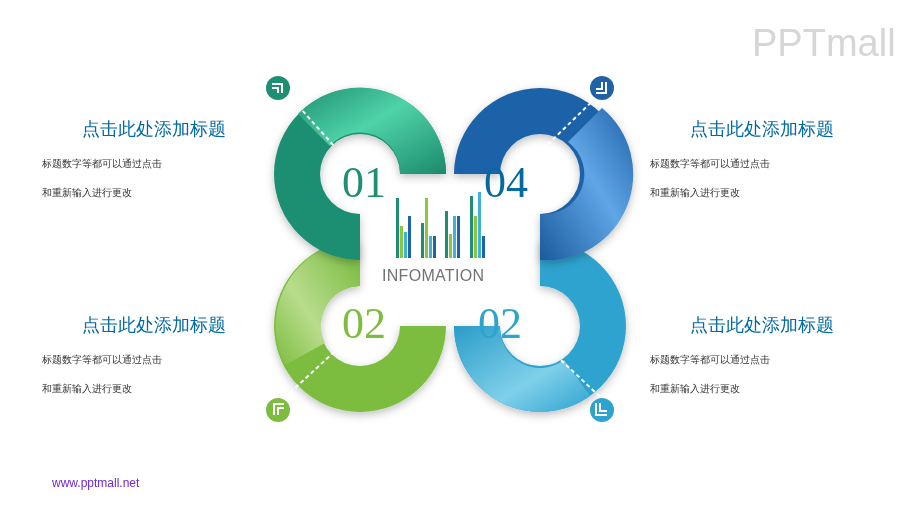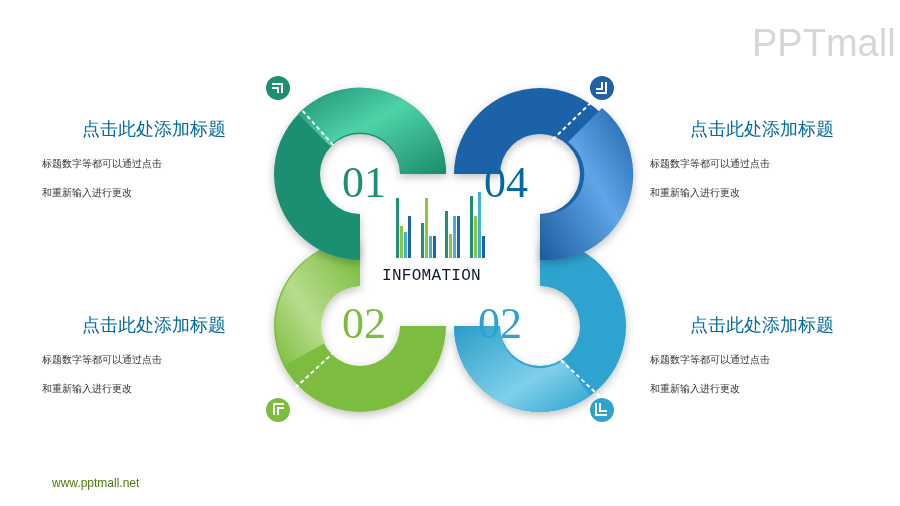--- a/index.html
+++ b/index.html
@@ -6,38 +6,38 @@
   body {
     width: 900px; height: 506px; background: #ffffff; position: relative; overflow: hidden;
     font-family: "DejaVu Sans", "Liberation Sans", sans-serif;
   }
   .logo {
     position: absolute; left: 752px; top: 22px; font-family: "Liberation Sans", sans-serif;
     font-size: 38px; color: #d6d6d6; font-weight: normal; letter-spacing: 0px;
   }
   .footer-url {
     position: absolute; left: 52px; top: 476px; font-family: "Liberation Sans", sans-serif;
-    font-size: 12px; color: #4d7c0f;
+    font-size: 12px; color: #6d28d9;
   }
   .block { position: absolute; width: 230px; }
   .block .title {
     font-size: 18px; font-weight: normal; color: #0369a1; line-height: 24px; margin-bottom: 8px; margin-left: 40px;
   }
   .block .desc { font-size: 10px; color: #333333; line-height: 29px; }
   #block-tl { left: 42px; top: 117px; }
   #block-bl { left: 42px; top: 313px; }
   #block-tr { left: 650px; top: 117px; }
   #block-br { left: 650px; top: 313px; }
   svg.diagram { position: absolute; left: 250px; top: 60px; }
   .num {
     position: absolute; font-family: Liberation Serif, serif; font-size: 44px; line-height: 44px;
   }
   .info-label {
-    position: absolute; left: 382px; top: 267px; font-family: Liberation Mono, monospace;
-    font-size: 16px; color: #0f172a; letter-spacing: 0.3px;
+    position: absolute; left: 382px; top: 267px; font-family: Liberation Sans, sans-serif;
+    font-size: 16px; color: #737373; letter-spacing: 0.3px;
   }
 </style>
 </head>
 <body>
 
 <div class="logo">PPTmall</div>
 
 <div class="block" id="block-tl">
   <div class="title">点击此处添加标题</div>
   <div class="desc">标题数字等都可以通过点击</div>

